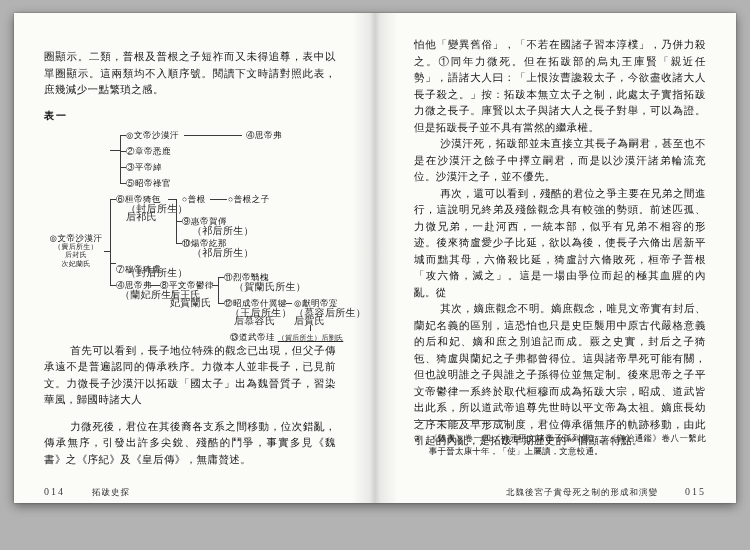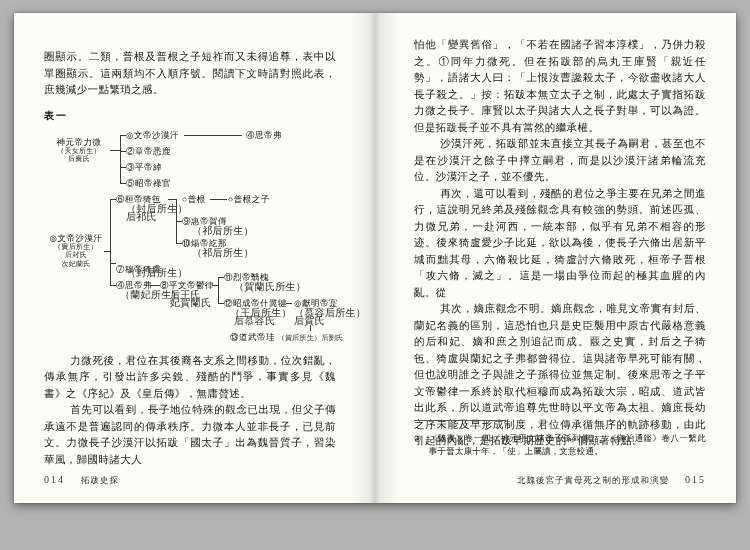--- a/index.html
+++ b/index.html
@@ -32,29 +32,29 @@
   }
   .tree{position:relative;}
   .tn{
     position:absolute;white-space:nowrap;font-size:8.5px;line-height:10px;
     color:#101010;letter-spacing:0.5px;
   }
   .tnote{
     position:absolute;white-space:nowrap;font-size:10px;line-height:8px;
     color:#2a2a2a;letter-spacing:0.3px;
   }
-  .inote{font-size:7px;letter-spacing:0.3px;color:#2a2a2a;}
+  .inote{font-size:7px;letter-spacing:0.3px;color:#2a2a2a;text-decoration:underline;}
   .hl{position:absolute;height:1px;background:#3c3c3c;}
   .vl{position:absolute;width:1px;background:#3c3c3c;}
   .troot{position:absolute;text-align:center;}
   .troot .rl{font-size:8.5px;line-height:10px;color:#101010;letter-spacing:0.5px;white-space:nowrap;}
   .troot .rn{font-size:7px;line-height:8.5px;color:#2a2a2a;letter-spacing:0.3px;white-space:nowrap;}
   .pfoot{
-    position:absolute;bottom:16px;font-size:8.5px;color:#2f2f2f;
-    letter-spacing:1px;display:flex;align-items:baseline;gap:16px;white-space:nowrap;
+    position:absolute;bottom:4px;font-size:8.5px;color:#2f2f2f;
+    letter-spacing:1px;display:flex;align-items:baseline;gap:27px;white-space:nowrap;
   }
   .pfoot-left{left:30px;}
   .pfoot-right{right:30px;}
   .pgnum{font-size:10px;letter-spacing:2px;color:#3d3d3d;}
   .fnrule{position:absolute;left:39px;bottom:82px;width:92px;border-top:1px solid #5a5a5a;}
   .fnote{
     position:absolute;left:39px;bottom:46px;width:292px;
     font-size:8.5px;line-height:12.5px;color:#222;
     display:flex;gap:7px;text-align:justify;letter-spacing:0.2px;
   }
@@ -65,25 +65,20 @@
 
 <div class="spread">
 
   <div class="page page-left">
 
     <p class="para">圈顯示。二類，普根及普根之子短祚而又未得追尊，表中以單圈顯示。這兩類均不入順序號。閱讀下文時請對照此表，庶幾減少一點繁瑣之感。</p>
 
     <div class="tlabel">表一</div>
 
     <div class="tree" style="height:62px;margin:2px 0 0 4px">
-      <div class="troot" style="left:0;top:10px;width:62px">
-        <div class="rl">神元帝力微</div>
-        <div class="rn">（天女所生）</div>
-        <div class="rn">后竇氏</div>
-      </div>
       <div class="hl" style="left:62px;top:23px;width:10px"></div>
       <div class="vl" style="left:72px;top:8px;height:49px"></div>
       <div class="hl" style="left:72px;top:8px;width:6px"></div>
       <div class="hl" style="left:72px;top:24px;width:6px"></div>
       <div class="hl" style="left:72px;top:40px;width:6px"></div>
       <div class="hl" style="left:72px;top:56px;width:6px"></div>
       <div class="tn" style="left:78px;top:3px">◎文帝沙漠汗</div>
       <div class="hl" style="left:136px;top:8px;width:58px"></div>
       <div class="tn" style="left:198px;top:3px">④思帝弗</div>
       <div class="tn" style="left:78px;top:19px">②章帝悉鹿</div>
@@ -152,22 +147,22 @@
       <div class="tnote" style="left:246px;top:118px">（慕容后所生）</div>
       <div class="tnote" style="left:246px;top:126px">后賀氏</div>
 
       <div class="vl" style="left:262px;top:134px;height:6px"></div>
       <div class="tn" style="left:182px;top:141px">
         <span>⑬道武帝珪</span>
         <span class="inote">（賀后所生）后劉氏</span>
       </div>
     </div>
 
+    <p class="para ind">首先可以看到，長子地位特殊的觀念已出現，但父子傳承遠不是普遍認同的傳承秩序。力微本人並非長子，已見前文。力微長子沙漠汗以拓跋「國太子」出為魏晉質子，習染華風，歸國時諸大人</p>
     <p class="para ind" style="margin-top:10px">力微死後，君位在其後裔各支系之間移動，位次錯亂，傳承無序，引發出許多尖銳、殘酷的鬥爭，事實多見《魏書》之《序紀》及《皇后傳》，無庸贅述。</p>
-    <p class="para ind">首先可以看到，長子地位特殊的觀念已出現，但父子傳承遠不是普遍認同的傳承秩序。力微本人並非長子，已見前文。力微長子沙漠汗以拓跋「國太子」出為魏晉質子，習染華風，歸國時諸大人</p>
 
     <div class="pfoot pfoot-left">
       <span class="pgnum">014</span>
       <span>拓跋史探</span>
     </div>
   </div>
 
   <div class="page page-right">
 
     <p class="para">怕他「變異舊俗」，「不若在國諸子習本淳樸」，乃併力殺之。①同年力微死。但在拓跋部的烏丸王庫賢「親近任勢」，語諸大人曰：「上恨汝曹讒殺太子，今欲盡收諸大人長子殺之。」按：拓跋本無立太子之制，此處太子實指拓跋力微之長子。庫賢以太子與諸大人之長子對舉，可以為證。但是拓跋長子並不具有當然的繼承權。</p>

